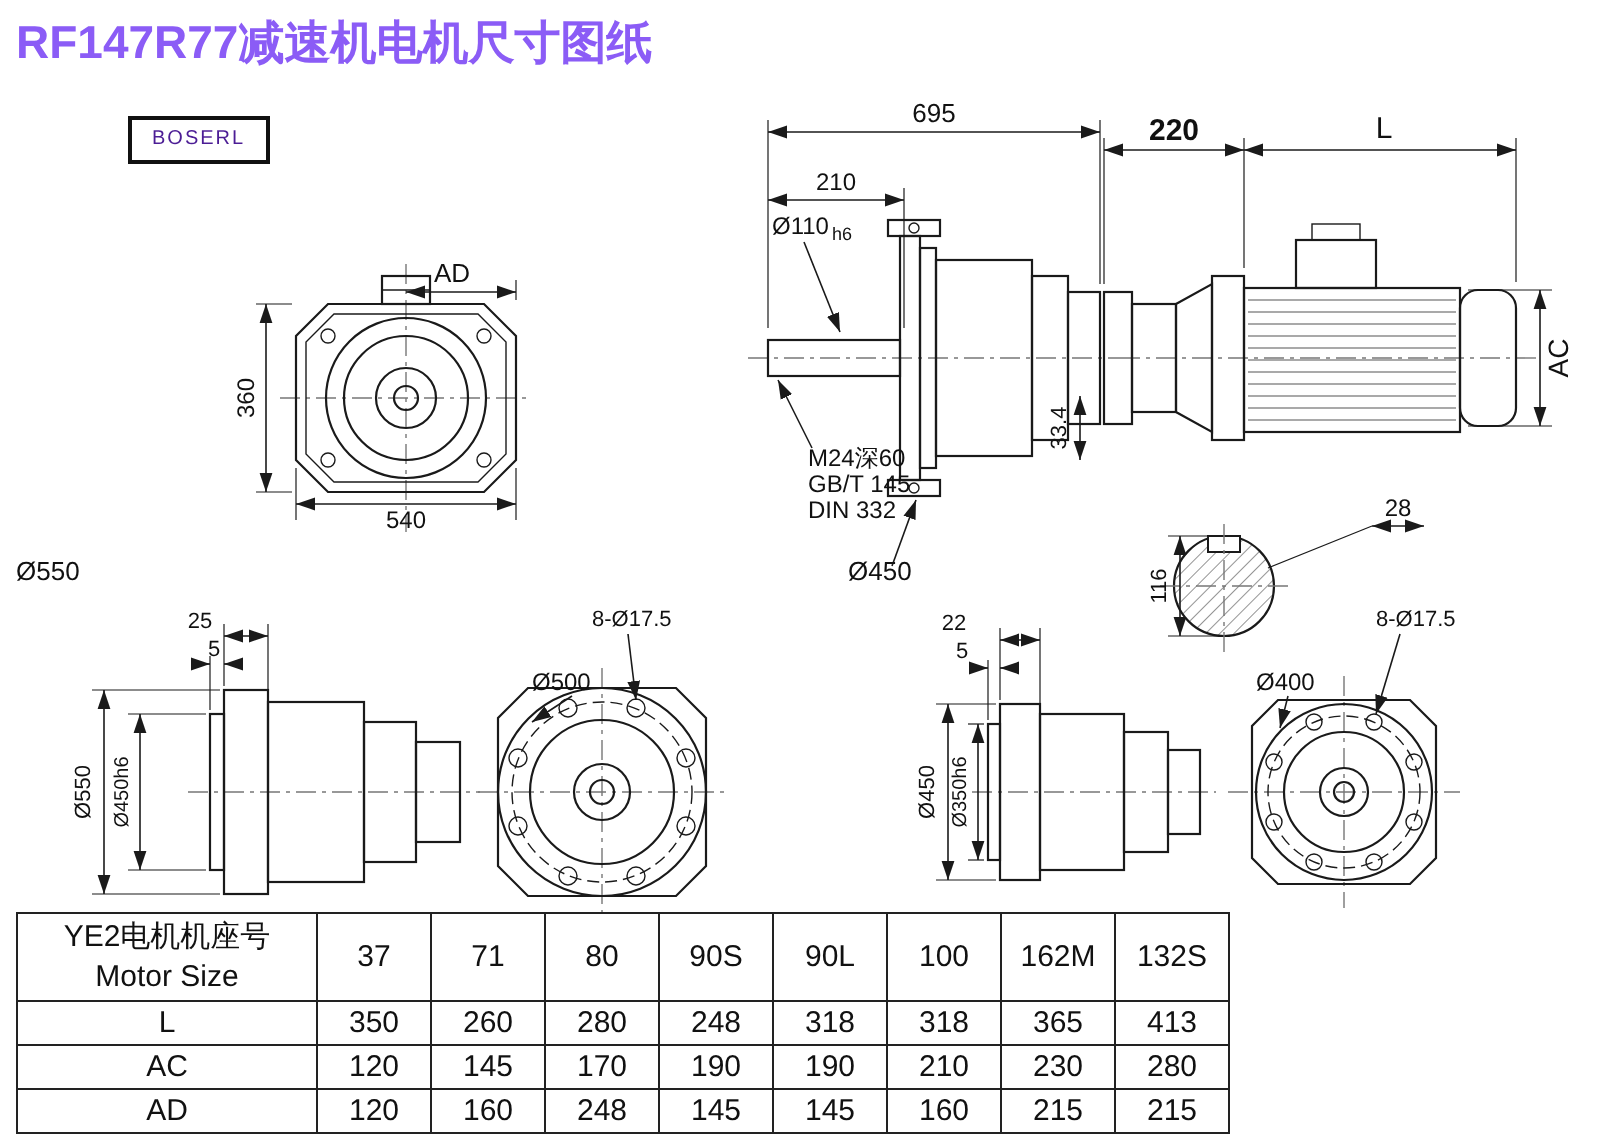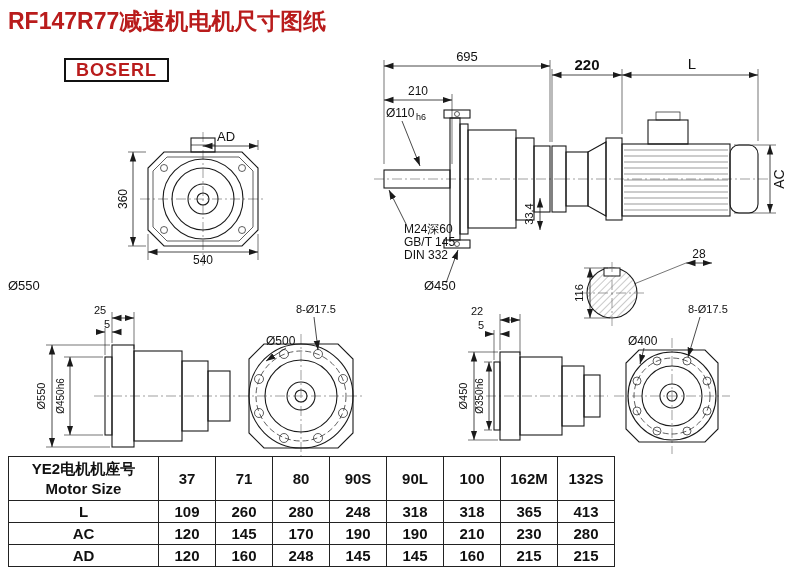--- a/index.html
+++ b/index.html
@@ -1,29 +1,29 @@
 <!DOCTYPE html>
 <html><head>
 <meta charset="utf-8">
 <style>
   * { margin:0; padding:0; box-sizing:border-box; }
   html,body { width:800px; height:572px; background:#ffffff; overflow:hidden;
               font-family:"Liberation Sans", sans-serif; position:relative; }
-  .title { position:absolute; left:8px; top:6px; color:#b91c1c; font-size:23px; font-weight:bold; }
-  .logo  { position:absolute; left:64px; top:58px; border:2px solid #111; color:#b91c1c;
-           font-weight:bold; font-size:18px; letter-spacing:1px; padding:0 10px; line-height:20px; }
+  .title { position:absolute; left:8px; top:6px; color:#8b5cf6; font-size:23px; font-weight:bold; }
+  .logo  { position:absolute; left:64px; top:58px; border:2px solid #111; color:#4c1d95;
+           font-weight:normal; font-size:10px; letter-spacing:1px; padding:0 10px; line-height:20px; }
   svg.drawing { position:absolute; left:0; top:0; }
   .ln   { fill:none; stroke:#1a1a1a; stroke-width:1.1; }
   .thin { stroke-width:0.7; }
   .cl   { fill:none; stroke:#777; stroke-width:0.7; stroke-dasharray:10 3 2 3; }
   .dim  { fill:none; stroke:#1a1a1a; stroke-width:0.8; }
   .ext  { fill:none; stroke:#1a1a1a; stroke-width:0.6; }
   .fin line { stroke:#555; stroke-width:0.6; }
   svg text { fill:#111; font-family:"Liberation Sans", sans-serif; }
-  table.dim-table { position:absolute; left:8px; top:456px; border-collapse:collapse; table-layout:fixed;font-weight:bold; }
+  table.dim-table { position:absolute; left:8px; top:456px; border-collapse:collapse; table-layout:fixed; }
   .dim-table td { border:1px solid #222; text-align:center; vertical-align:middle;
                   font-size:15px; color:#111; height:22px; padding:0; background:#fff; }
   .dim-table td.head { height:44px; }
   .dim-table .hline { line-height:20px; }
 </style>
 </head>
 <body>
 
 <div class="title">RF147R77减速机电机尺寸图纸</div>
 <div class="logo">BOSERL</div>
@@ -265,21 +265,21 @@
     <td class="head">71</td>
     <td class="head">80</td>
     <td class="head">90S</td>
     <td class="head">90L</td>
     <td class="head">100</td>
     <td class="head">162M</td>
     <td class="head">132S</td>
   </tr>
   <tr>
     <td>L</td>
-    <td>109</td>
+    <td>350</td>
     <td>260</td>
     <td>280</td>
     <td>248</td>
     <td>318</td>
     <td>318</td>
     <td>365</td>
     <td>413</td>
   </tr>
   <tr>
     <td>AC</td>

